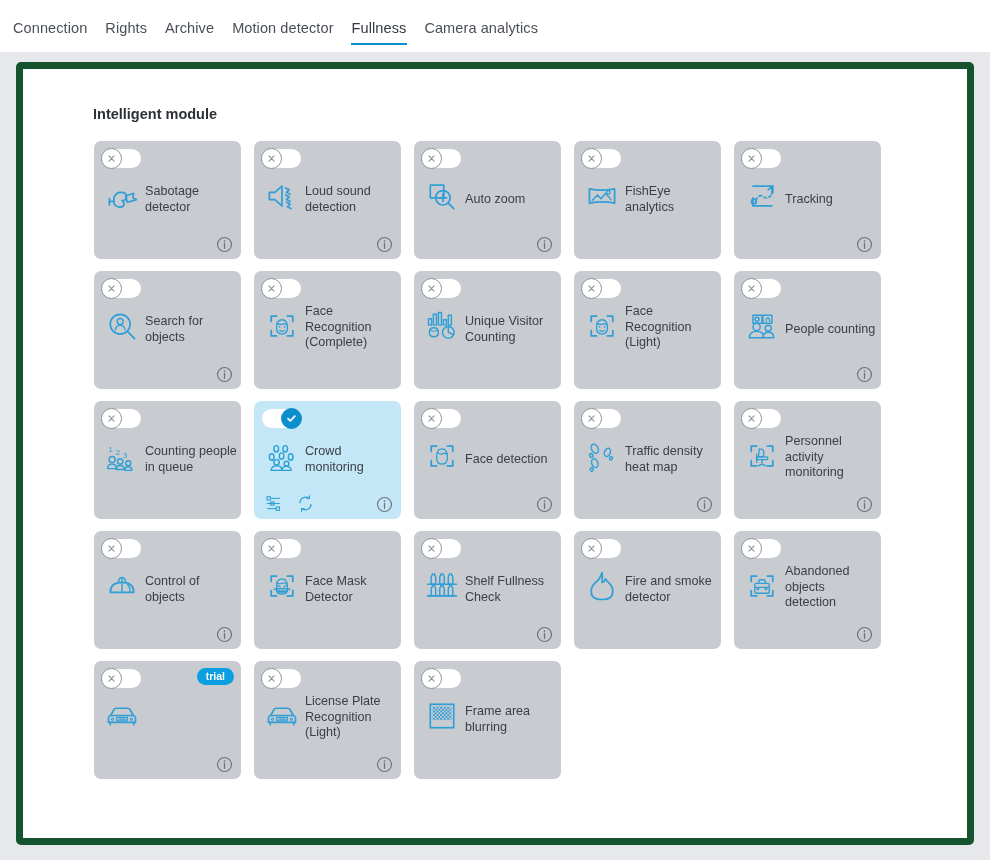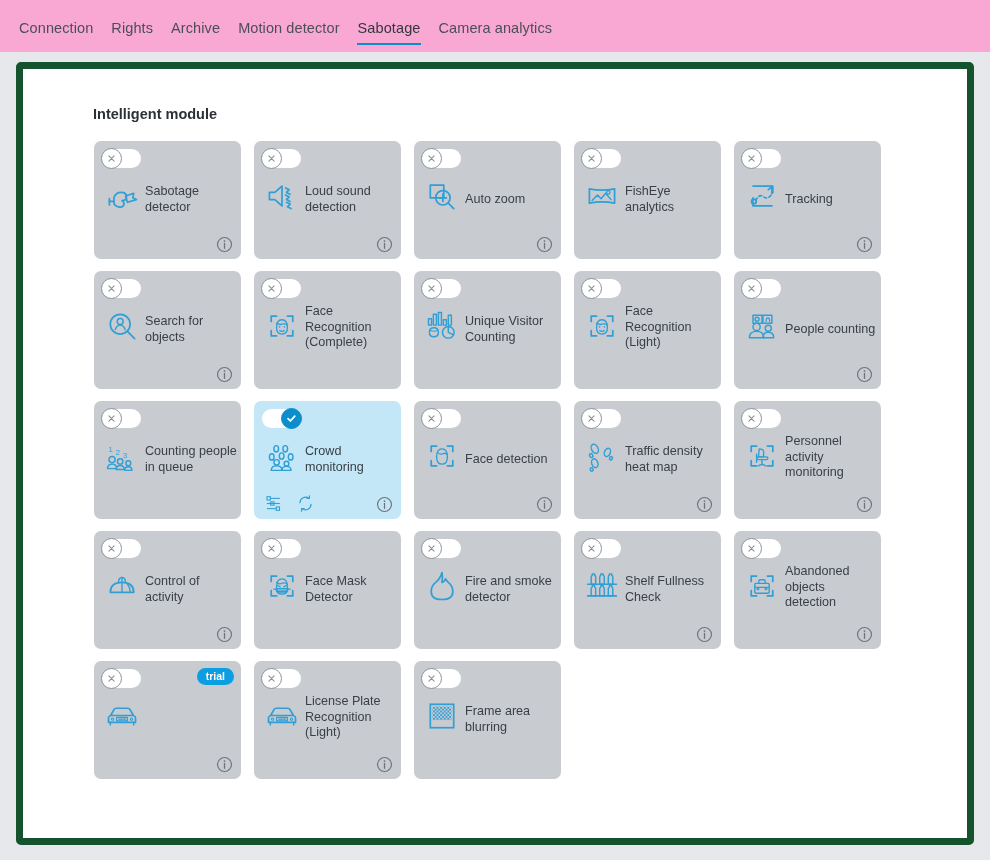--- a/index.html
+++ b/index.html
@@ -6,23 +6,23 @@
   html, body {
     width: 990px; height: 860px;
     background: #e6e8ec;
     font-family: "Liberation Sans", sans-serif;
     overflow: hidden;
   }
 
   
   .tabbar {
     position: absolute; top: 0; left: 0; width: 990px; height: 52px;
-    background: #f9a8d4;
+    background: #ffffff;
     display: flex; align-items: flex-start;
-    padding-left: 10px;
+    padding-left: 4px;
   }
   .tab {
     position: relative;
     font-size: 14.5px;
     color: #4a4f57;
     padding: 20px 9px 12px 9px;
     white-space: nowrap;
     letter-spacing: .1px;
   }
   .tab.active { color: #33383f; }
@@ -142,21 +142,21 @@
   .persp-settings svg { display: block; }
 </style>
 </head>
 <body>
 
 <div class="tabbar">
     <div class="tab">Connection</div>
     <div class="tab">Rights</div>
     <div class="tab">Archive</div>
     <div class="tab">Motion detector</div>
-    <div class="tab active">Sabotage</div>
+    <div class="tab active">Fullness</div>
     <div class="tab">Camera analytics</div>
   </div>
 
 <div class="panel">
   <div class="section-title">Intelligent module</div>
   <div class="grid">
       <div class="card">
         <div class="toggle">
           <div class="knob">
             <svg width="11" height="11" viewBox="0 0 12 12" aria-hidden="true">
@@ -599,21 +599,21 @@
         <div class="card-icon">
           <svg width="36" height="36" viewBox="0 0 40 40" aria-hidden="true">
             <g stroke="#2f9fd6" stroke-width="1.9" fill="none" stroke-linecap="round" stroke-linejoin="round">
               <path d="M7 27 q0-11 13-11 q13 0 13 11 z"></path>
               <path d="M16 16.5 q0-6 4-6 q4 0 4 6" stroke-width="1.5"></path>
               <path d="M20 10.5 V27" stroke-width="1.5"></path>
               <path d="M26 18 q3 3 3 9" stroke-width="1.5"></path>
             </g>
           </svg>
         </div>
-        <div class="card-label v-center">Control of activity</div>
+        <div class="card-label v-center">Control of objects</div>
         <div class="info-icon">
           <svg width="17" height="17" viewBox="0 0 18 18" aria-hidden="true">
             <circle cx="9" cy="9" r="7.4" fill="none" stroke="#6f747c" stroke-width="1.25"></circle>
             <circle cx="9" cy="5.4" r=".95" fill="#6f747c"></circle>
             <path d="M9 7.9 V13" stroke="#6f747c" stroke-width="1.35" stroke-linecap="round"></path>
           </svg>
         </div>
       </div>
       <div class="card">
         <div class="toggle">
@@ -644,56 +644,56 @@
       <div class="card">
         <div class="toggle">
           <div class="knob">
             <svg width="11" height="11" viewBox="0 0 12 12" aria-hidden="true">
               <path d="M3.2 3.2 L8.8 8.8 M8.8 3.2 L3.2 8.8" stroke="#8d9299" stroke-width="1.25" stroke-linecap="round"></path>
             </svg>
           </div>
         </div>
         <div class="card-icon">
           <svg width="36" height="36" viewBox="0 0 40 40" aria-hidden="true">
-            <g stroke="#2f9fd6" stroke-width="1.9" fill="none" stroke-linecap="round" stroke-linejoin="round">
-              <path d="M20 5 q-2 7-7 11 q-5 4-5 10 q0 9 12 9 q12 0 12-9 q0-6-5-10 q-2-1.6-3-4 q-2 4-4 4 q1-6 0-11z"></path>
-            </g>
-          </svg>
-        </div>
-        <div class="card-label v-center">Fire and smoke detector</div>
-      </div>
-      <div class="card">
-        <div class="toggle">
-          <div class="knob">
-            <svg width="11" height="11" viewBox="0 0 12 12" aria-hidden="true">
-              <path d="M3.2 3.2 L8.8 8.8 M8.8 3.2 L3.2 8.8" stroke="#8d9299" stroke-width="1.25" stroke-linecap="round"></path>
-            </svg>
-          </div>
-        </div>
-        <div class="card-icon">
-          <svg width="36" height="36" viewBox="0 0 40 40" aria-hidden="true">
             <g stroke="#2f9fd6" stroke-width="1.6" fill="none" stroke-linecap="round" stroke-linejoin="round">
               <path d="M4 18 H36 M4 31 H36" stroke-width="1.8"></path>
               <path d="M8 18 V10 q0-1.6 1.2-2 V6.5 h2.6 V8 q1.2.4 1.2 2 V18z"></path>
               <path d="M17.5 18 V10 q0-1.6 1.2-2 V6.5 h2.6 V8 q1.2.4 1.2 2 V18z"></path>
               <path d="M27 18 V10 q0-1.6 1.2-2 V6.5 h2.6 V8 q1.2.4 1.2 2 V18z"></path>
               <path d="M8 31 V23 q0-1.6 1.2-2 V19.5 h2.6 V21 q1.2.4 1.2 2 V31z"></path>
               <path d="M17.5 31 V23 q0-1.6 1.2-2 V19.5 h2.6 V21 q1.2.4 1.2 2 V31z"></path>
               <path d="M27 31 V23 q0-1.6 1.2-2 V19.5 h2.6 V21 q1.2.4 1.2 2 V31z"></path>
             </g>
           </svg>
         </div>
         <div class="card-label v-center">Shelf Fullness Check</div>
         <div class="info-icon">
           <svg width="17" height="17" viewBox="0 0 18 18" aria-hidden="true">
             <circle cx="9" cy="9" r="7.4" fill="none" stroke="#6f747c" stroke-width="1.25"></circle>
             <circle cx="9" cy="5.4" r=".95" fill="#6f747c"></circle>
             <path d="M9 7.9 V13" stroke="#6f747c" stroke-width="1.35" stroke-linecap="round"></path>
           </svg>
         </div>
+      </div>
+      <div class="card">
+        <div class="toggle">
+          <div class="knob">
+            <svg width="11" height="11" viewBox="0 0 12 12" aria-hidden="true">
+              <path d="M3.2 3.2 L8.8 8.8 M8.8 3.2 L3.2 8.8" stroke="#8d9299" stroke-width="1.25" stroke-linecap="round"></path>
+            </svg>
+          </div>
+        </div>
+        <div class="card-icon">
+          <svg width="36" height="36" viewBox="0 0 40 40" aria-hidden="true">
+            <g stroke="#2f9fd6" stroke-width="1.9" fill="none" stroke-linecap="round" stroke-linejoin="round">
+              <path d="M20 5 q-2 7-7 11 q-5 4-5 10 q0 9 12 9 q12 0 12-9 q0-6-5-10 q-2-1.6-3-4 q-2 4-4 4 q1-6 0-11z"></path>
+            </g>
+          </svg>
+        </div>
+        <div class="card-label v-center">Fire and smoke detector</div>
       </div>
       <div class="card">
         <div class="toggle">
           <div class="knob">
             <svg width="11" height="11" viewBox="0 0 12 12" aria-hidden="true">
               <path d="M3.2 3.2 L8.8 8.8 M8.8 3.2 L3.2 8.8" stroke="#8d9299" stroke-width="1.25" stroke-linecap="round"></path>
             </svg>
           </div>
         </div>
         <div class="card-icon">

